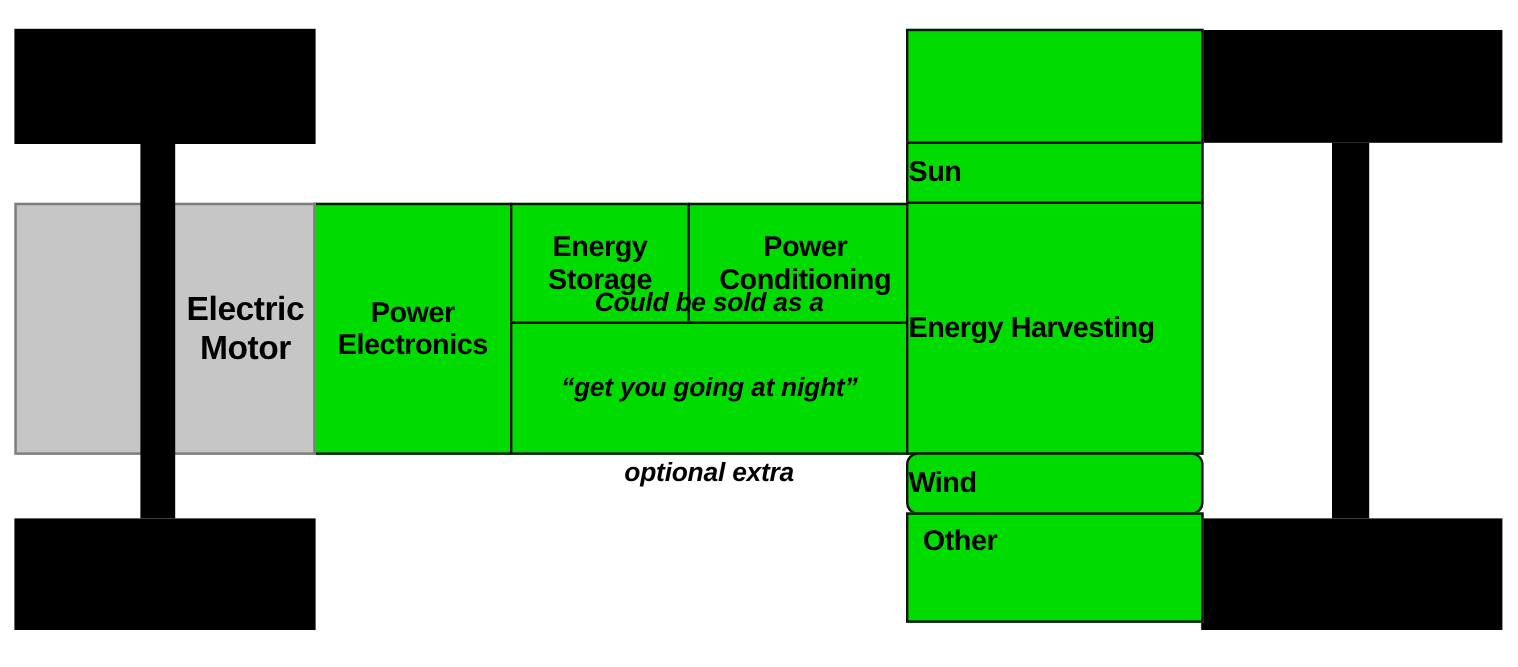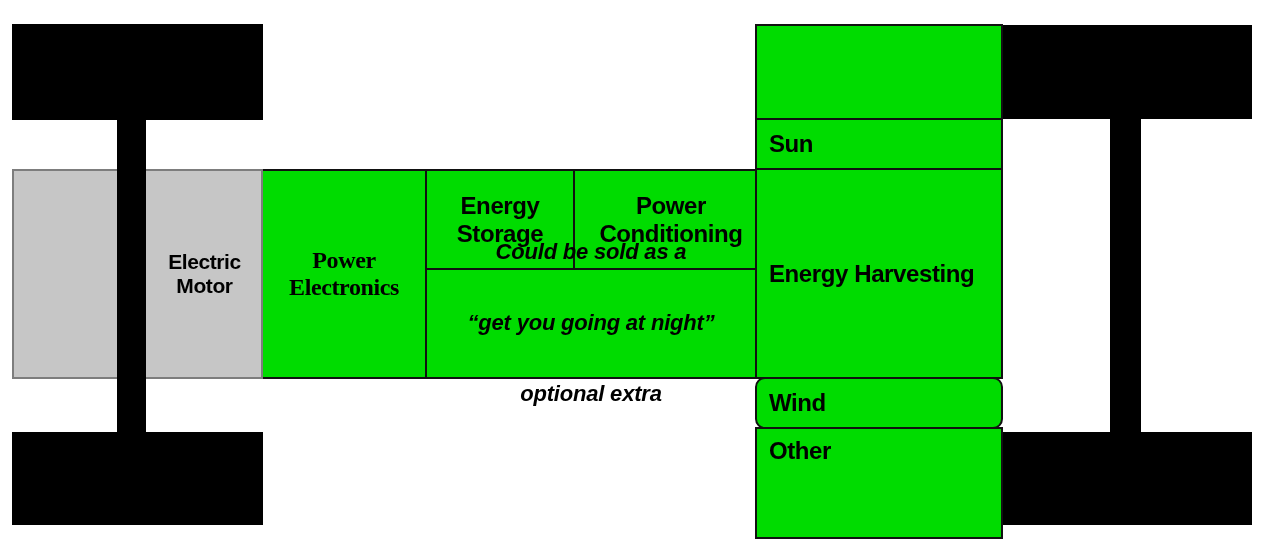--- a/index.html
+++ b/index.html
@@ -33,67 +33,66 @@
   .center-label {
     display: flex;
     align-items: center;
     justify-content: center;
     text-align: center;
     line-height: 1.13;
   }
   .row-label {
     display: flex;
     align-items: center;
-    padding-left: 12px;
   }
   .top-label {
     display: flex;
     align-items: flex-start;
     padding-left: 12px;
     padding-top: 8px;
   }
   .motor-label {
     position: absolute;
     left: 146px; top: 169px; width: 117px; height: 210px;
     z-index: 3;
     display: flex;
     align-items: center;
     justify-content: center;
     text-align: center;
     font-weight: bold;
-    font-size: 21px;
+    font-size: 28px;
     letter-spacing: -0.4px;
     line-height: 1.13;
   }
   .note {
     display: flex;
     flex-direction: column;
     align-items: center;
     justify-content: center;
     text-align: center;
     font-style: italic;
     font-size: 22px;
     line-height: 1.22;
     letter-spacing: -0.2px;
     gap: 44px;
   }
   
   .wheel-fl { left: 12px;   top: 24px;  width: 251px; height: 96px; }
   .wheel-rl { left: 12px;   top: 432px; width: 251px; height: 93px; }
   .axle-l   { left: 117px;  top: 120px; width: 29px;  height: 312px; }
   .motor    { left: 12px;   top: 169px; width: 251px; height: 210px; }
-  .pe       { left: 261px;  top: 169px; width: 166px; height: 210px; font-family: Liberation Serif, serif; }
+  .pe       { left: 261px;  top: 169px; width: 166px; height: 210px; }
   .es       { left: 425px;  top: 169px; width: 150px; height: 101px; }
   .pc       { left: 573px;  top: 169px; width: 196px; height: 101px; }
   .note-box { left: 425px;  top: 268px; width: 332px; height: 111px; }
   .h-top    { left: 755px;  top: 24px;  width: 248px; height: 96px; }
   .sun      { left: 755px;  top: 118px; width: 248px; height: 52px; }
   .eh       { left: 755px;  top: 168px; width: 248px; height: 211px; }
   .wind     { left: 755px;  top: 377px; width: 248px; height: 52px; border-radius: 10px; }
-  .other    { left: 755px;  top: 427px; width: 248px; height: 112px; }
+  .other    { left: 755px;  top: 427px; width: 248px; height: 92px; }
   .wheel-fr { left: 1001px; top: 25px;  width: 251px; height: 94px; }
   .wheel-rr { left: 1001px; top: 432px; width: 251px; height: 93px; }
   .axle-r   { left: 1110px; top: 119px; width: 31px;  height: 313px; }
 </style>
 </head>
 <body>
 
 <div class="stage">
 
   <div class="blk wheel-fl"></div>

